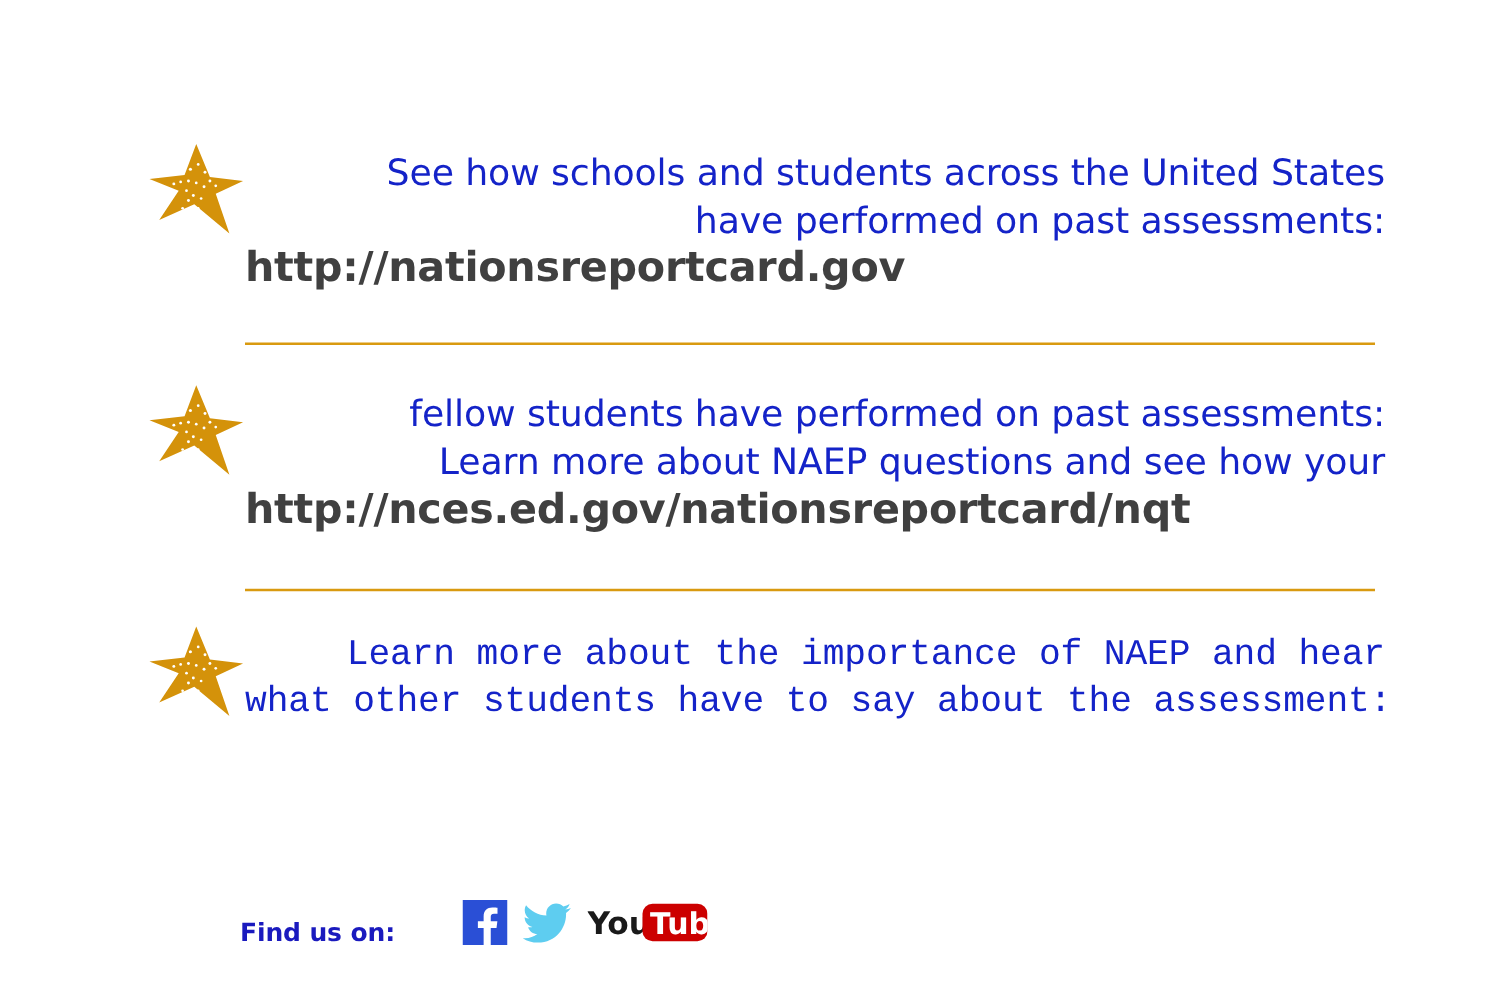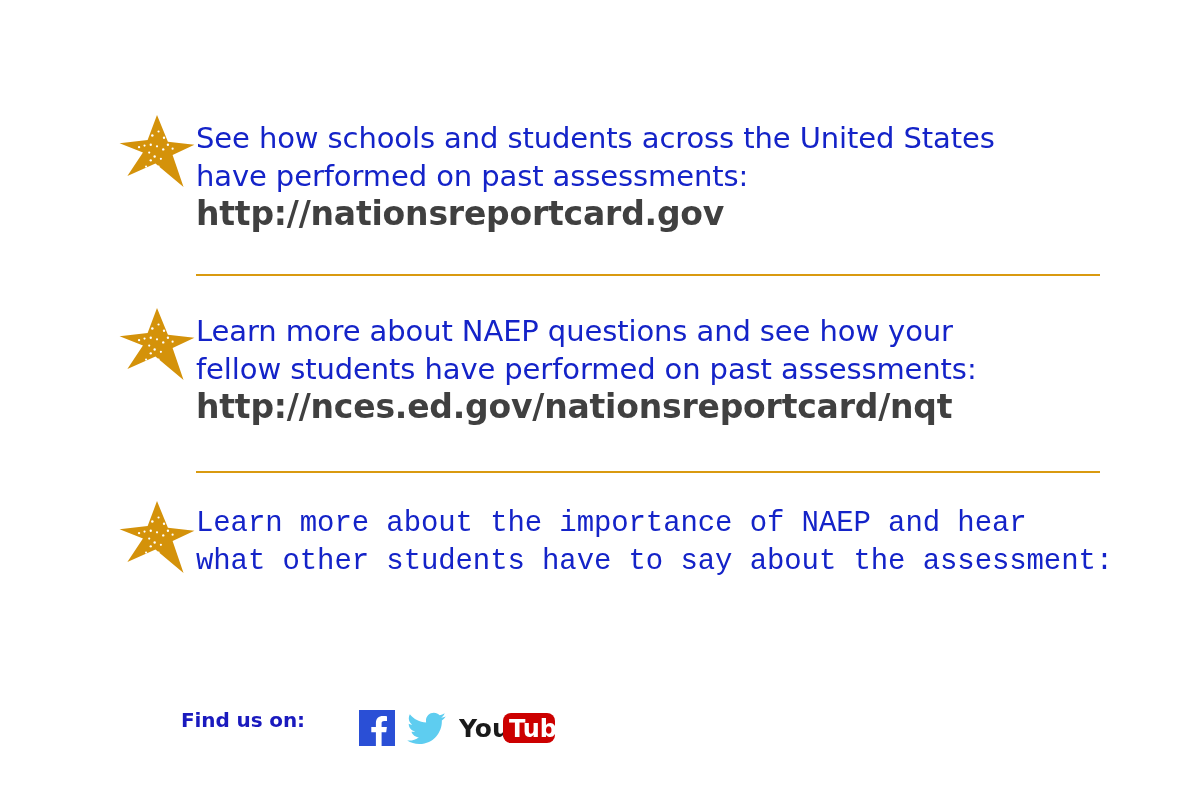--- a/index.html
+++ b/index.html
@@ -45,20 +45,21 @@
     padding-top: 7px;
   }
 
   .line {
     color: #1423c8;
     font-size: 29px;
     line-height: 38px;
     font-weight: 400;
     letter-spacing: -0.1px;
     white-space: nowrap;
+    text-align: right;
   }
 
   .url {
     color: #404040;
     font-size: 33px;
     line-height: 38px;
     font-weight: 700;
     letter-spacing: -0.2px;
     white-space: nowrap;
   }
@@ -70,25 +71,25 @@
     width: 904px;
     height: 2px;
     background: #d99a10;
   }
   .divider-1 { top: 274px; }
   .divider-2 { top: 471px; }
 
   
   .footer {
     position: absolute;
-    left: 181px;
+    left: 192px;
     top: 710px;
     height: 46px;
     display: flex;
-    align-items: flex-start;
+    align-items: flex-end;
   }
   .footer-label {
     color: #1a1abe;
     font-size: 20px;
     font-weight: 700;
     letter-spacing: -0.1px;
     line-height: 20px;
     margin-right: 18px;
     white-space: nowrap;
   }
@@ -159,22 +160,22 @@
           <circle cx="47" cy="57" r="1.5"></circle>
         <circle cx="55" cy="60" r="1.4"></circle>
           <circle cx="42" cy="62" r="1.5"></circle>
         <circle cx="36" cy="70" r="1.4"></circle>
           <circle cx="44" cy="74" r="1.5"></circle>
         <circle cx="30" cy="78" r="1.4"></circle>
           <circle cx="52" cy="70" r="1.4"></circle>
       </g>
     </svg>
     <div class="block-text">
+      <div class="line">fellow students have performed on past assessments:</div>
       <div class="line">Learn more about NAEP questions and see how your</div>
-      <div class="line">fellow students have performed on past assessments:</div>
       <div class="url">http://nces.ed.gov/nationsreportcard/nqt</div>
     </div>
   </div>
 
   <div class="divider divider-2"></div>
 
   <div class="block block-3">
     <svg class="star" viewBox="0 0 100 100" aria-hidden="true">
       <path d="M50 4 L64 38 L98 42 L70 55 L84 96 L48 66 L12 82 L32 52 L2 40 L38 36 Z" fill="#d4920a"></path>
       <g fill="#ffffff">

